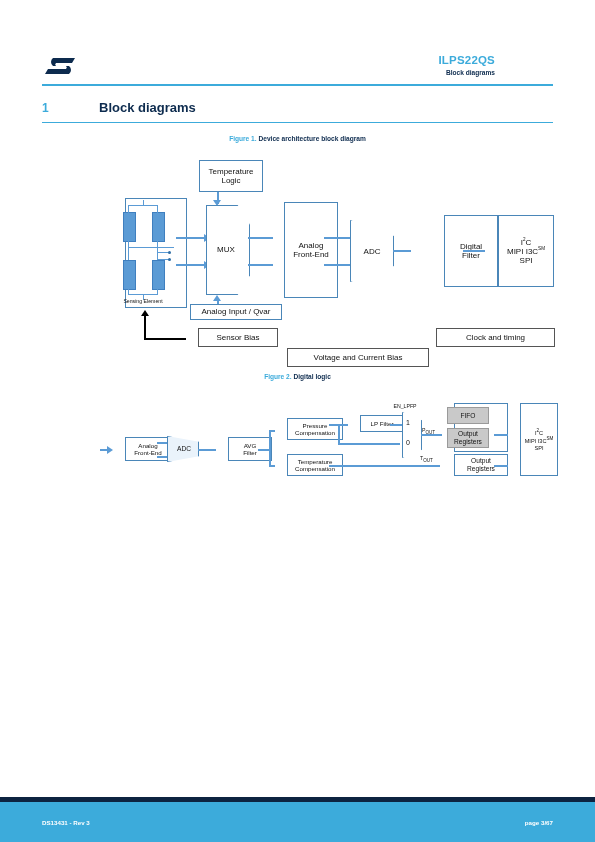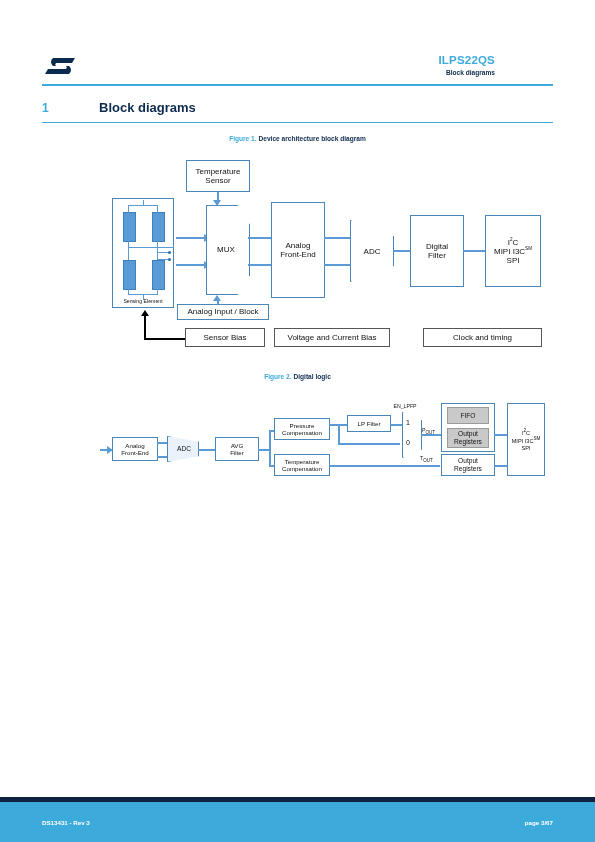--- a/index.html
+++ b/index.html
@@ -21,21 +21,21 @@
   #sec-rule{position:absolute;left:42px;top:122px;width:511px;height:1px;background:#3cabdb;}
   
   .fig-cap{position:absolute;width:595px;text-align:center;font-size:6.6px;font-weight:bold;color:#0d2b4e;}
   .fig-cap .fignum{color:#3cabdb;}
   #cap1{top:135px;}
   #cap2{top:373px;}
   
   .dgm{position:absolute;}
   .box{position:absolute;box-sizing:border-box;border:1px solid #4a86b8;background:#fff;
     display:flex;align-items:center;justify-content:center;text-align:center;
-    font-size:8px;line-height:1.15;color:#111;}
+    font-size:8px;line-height:1.15;color:#111;margin-left:13px;}
   .box.black{border:1px solid #555;}
   .lbl{position:absolute;font-size:8px;color:#111;text-align:center;}
   .wire{position:absolute;background:#5b9bd5;}
   .wire.h{height:2px;}
   .wire.v{width:2px;}
   .wire.blk{background:#000;}
   .wire.blk.h{height:2px;}
   .wire.blk.v{width:2px;}
   .arrow{position:absolute;width:0;height:0;}
   .arrow.right{border-top:4px solid transparent;border-bottom:4px solid transparent;border-left:6px solid #5b9bd5;}
@@ -83,21 +83,21 @@
 
 <div id="cap1" class="fig-cap">
   <span class="fignum">Figure 1.</span>
   <span>Device architecture block diagram</span>
 </div>
 
 <div class="dgm" id="fig1" style="left:0;top:0;width:595px;height:360px;">
 
   <div class="box" style="left:186px;top:160px;width:64px;height:32px;flex-direction:column;">
     <span>Temperature</span>
-    <span>Sensor</span>
+    <span>Logic</span>
   </div>
   <div class="wire v" style="left:217px;top:192px;height:12px;"></div>
   <div class="arrow down" style="left:213px;top:200px;"></div>
 
   <div class="box" style="left:112px;top:198px;width:62px;height:110px;"></div>
   <div class="res" style="left:123px;top:212px;width:11px;height:28px;"></div>
   <div class="res" style="left:152px;top:212px;width:11px;height:28px;"></div>
   <div class="res" style="left:123px;top:260px;width:11px;height:28px;"></div>
   <div class="res" style="left:152px;top:260px;width:11px;height:28px;"></div>
   <div class="wire h" style="left:128px;top:205px;width:30px;height:1px;background:#5b9bd5;"></div>
@@ -136,51 +136,51 @@
   </div>
 
   <div class="wire h" style="left:324px;top:237px;width:27px;"></div>
   <div class="wire h" style="left:324px;top:264px;width:27px;"></div>
 
   <div class="adc-shape" style="left:350px;top:220px;width:44px;height:62px;"></div>
   <div class="shape-txt" style="left:352px;top:247px;width:40px;">ADC</div>
 
   <div class="wire h" style="left:393px;top:250px;width:18px;"></div>
 
-  <div class="box" style="left:410px;top:215px;width:54px;height:72px;flex-direction:column;">
+  <div class="box" style="left:431px;top:215px;width:54px;height:72px;flex-direction:column;">
     <span>Digital</span>
     <span>Filter</span>
   </div>
 
   <div class="wire h" style="left:463px;top:250px;width:22px;"></div>
 
   <div class="box" style="left:485px;top:215px;width:56px;height:72px;flex-direction:column;">
     <span>
       <span>I</span><span class="sup">2</span><span>C</span>
     </span>
     <span>
       <span>MIPI I3C</span><span class="sup">SM</span>
     </span>
     <span>SPI</span>
   </div>
 
   <div class="wire v" style="left:217px;top:300px;height:10px;"></div>
   <div class="arrow up" style="left:213px;top:295px;"></div>
   <div class="box" style="left:177px;top:304px;width:92px;height:16px;">
-    <span>Analog Input / Block</span>
+    <span>Analog Input / Qvar</span>
   </div>
 
   <div class="wire blk h" style="left:144px;top:338px;width:42px;"></div>
   <div class="wire blk v" style="left:144px;top:316px;height:23px;"></div>
   <div class="arrow up blk" style="left:141px;top:310px;"></div>
 
   <div class="box black" style="left:185px;top:328px;width:80px;height:19px;">
     <span>Sensor Bias</span>
   </div>
-  <div class="box black" style="left:274px;top:328px;width:116px;height:19px;">
+  <div class="box black" style="left:274px;top:348px;width:142px;height:19px;">
     <span>Voltage and Current Bias</span>
   </div>
   <div class="box black" style="left:423px;top:328px;width:119px;height:19px;">
     <span>Clock and timing</span>
   </div>
 </div>
 
 <div id="cap2" class="fig-cap">
   <span class="fignum">Figure 2.</span>
   <span>Digital logic</span>

